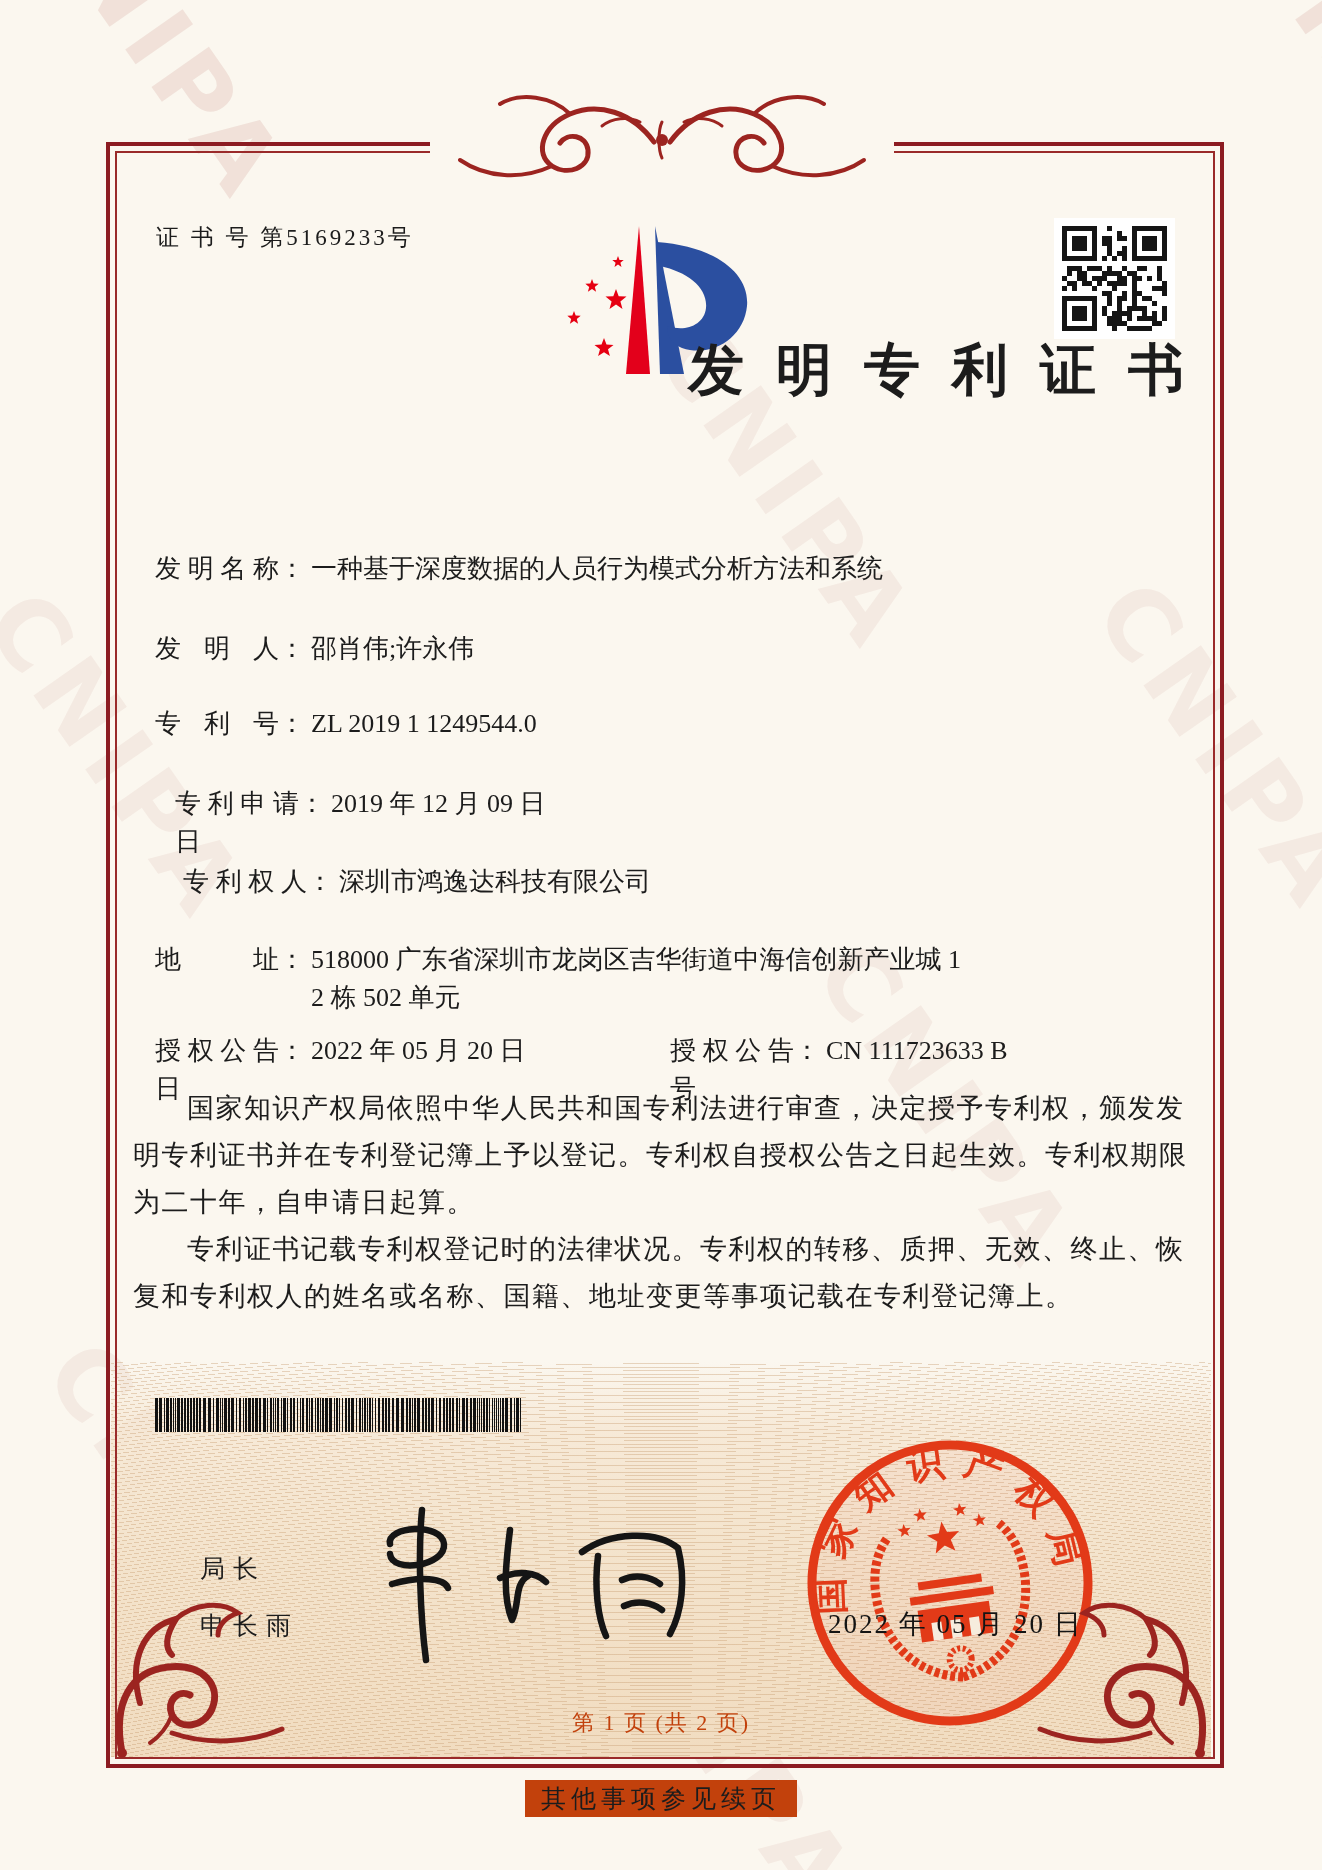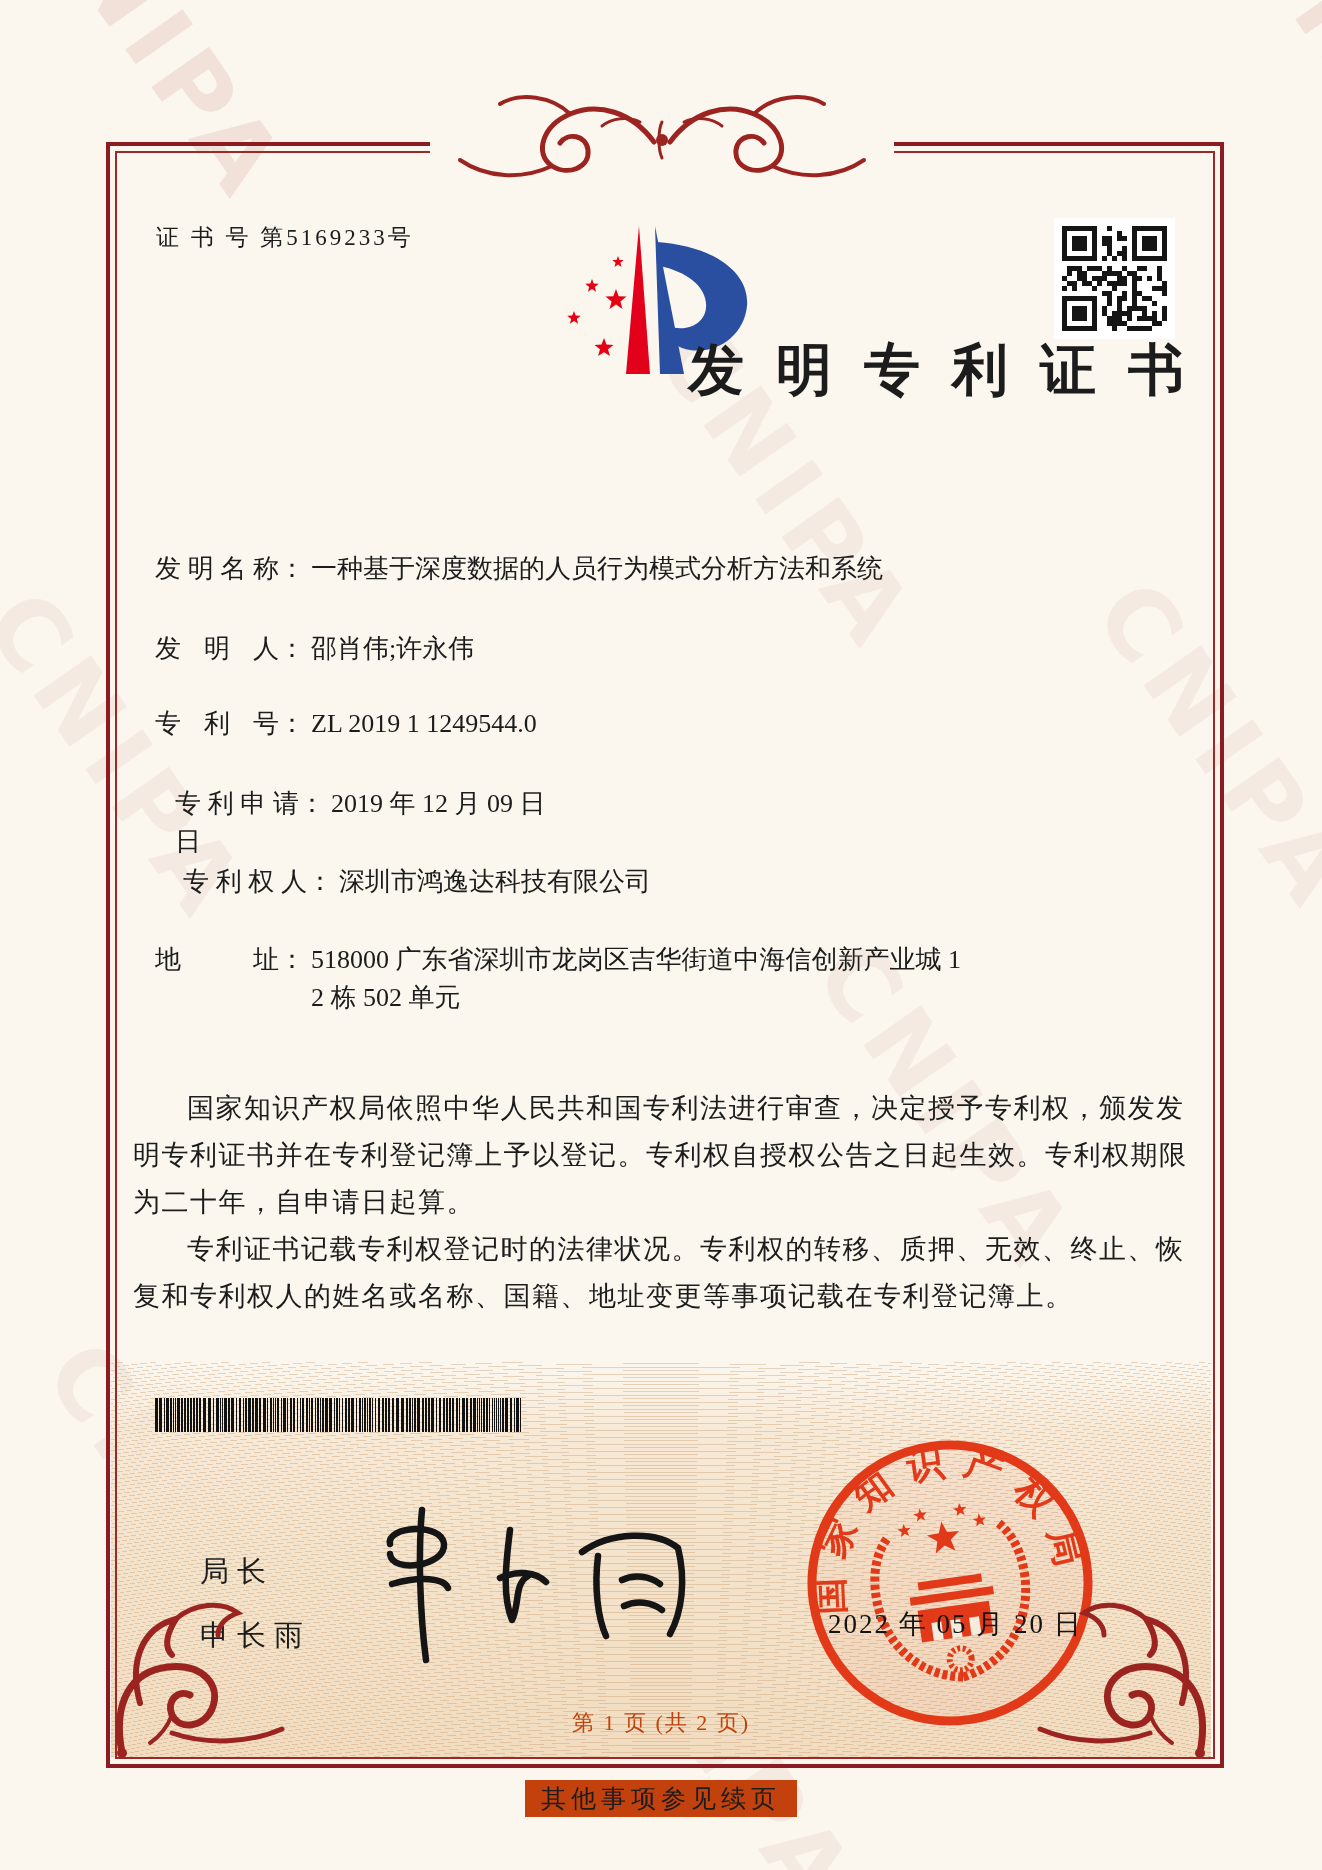--- a/index.html
+++ b/index.html
@@ -32,21 +32,21 @@
   .val{display:inline-block;margin-left:6px;vertical-align:top;max-width:840px;}
   .val .l2{display:block;}
   .pair2{position:absolute;left:515px;top:0;}
   
   .body-text{position:absolute;left:133px;top:1085px;width:1058px;font-size:27px;
              line-height:47px;letter-spacing:1.5px;z-index:4;}
   .body-text p{margin:0;text-indent:2em;}
   
   .barcode{position:absolute;left:155px;top:1398px;z-index:4;}
   .director{position:absolute;left:200px;top:1552px;z-index:4;
-            font-family:"Liberation Sans","DejaVu Sans",sans-serif;font-size:29px;letter-spacing:8px;}
+            font-family:"Liberation Sans","DejaVu Sans",sans-serif;font-size:25px;letter-spacing:8px;}
   .director div{margin-bottom:24px;}
   .signature{position:absolute;left:360px;top:1492px;z-index:5;}
   .seal{position:absolute;left:795px;top:1428px;z-index:4;transform:rotate(-8deg);}
   .seal-date{position:absolute;left:828px;top:1606px;z-index:6;font-size:27px;letter-spacing:2px;color:#141414;}
   .footer-page{position:absolute;left:106px;top:1708px;width:1110px;text-align:center;
                font-size:22px;letter-spacing:2px;color:#c2410c;z-index:4;}
   .note{position:absolute;left:106px;top:1782px;width:1110px;text-align:center;font-size:25px;
         letter-spacing:5px;z-index:4;}
   .note span{background:#c2410c;padding:5px 16px;text-align:right;}
   
@@ -340,20 +340,26 @@
   </div>
   <div class="row" style="top:785px;margin-left:20px;">
     <span class="lbl">专利申请日</span><span class="sep">：</span><span class="val">2019 年 12 月 09 日</span>
   </div>
   <div class="row" style="top:863px;margin-left:28px;">
     <span class="lbl">专利权人</span><span class="sep">：</span><span class="val">深圳市鸿逸达科技有限公司</span>
   </div>
   <div class="row" style="top:941px;">
     <span class="lbl">地址</span><span class="sep">：</span><span class="val"><span>518000 广东省深圳市龙岗区吉华街道中海信创新产业城 1</span><span class="l2">2 栋 502 单元</span></span>
   </div>
+  <div class="row" style="top:1032px;">
+    <span class="lbl">授权公告日</span><span class="sep">：</span><span class="val">2022 年 05 月 20 日</span>
+    <span class="pair2">
+      <span class="lbl">授权公告号</span><span class="sep">：</span><span class="val">CN 111723633 B</span>
+    </span>
+  </div>
 
   <div class="body-text">
     <p>国家知识产权局依照中华人民共和国专利法进行审查，决定授予专利权，颁发发明专利证书并在专利登记簿上予以登记。专利权自授权公告之日起生效。专利权期限为二十年，自申请日起算。</p>
     <p>专利证书记载专利权登记时的法律状况。专利权的转移、质押、无效、终止、恢复和专利权人的姓名或名称、国籍、地址变更等事项记载在专利登记簿上。</p>
   </div>
 
   <svg class="barcode" id="barcode" width="372" height="34" viewBox="0 0 372 34">
       <rect x="0" y="0" width="3" height="34" fill="#111"></rect>
       <rect x="4" y="0" width="3" height="34" fill="#111"></rect>
       <rect x="9" y="0" width="1" height="34" fill="#111"></rect>

